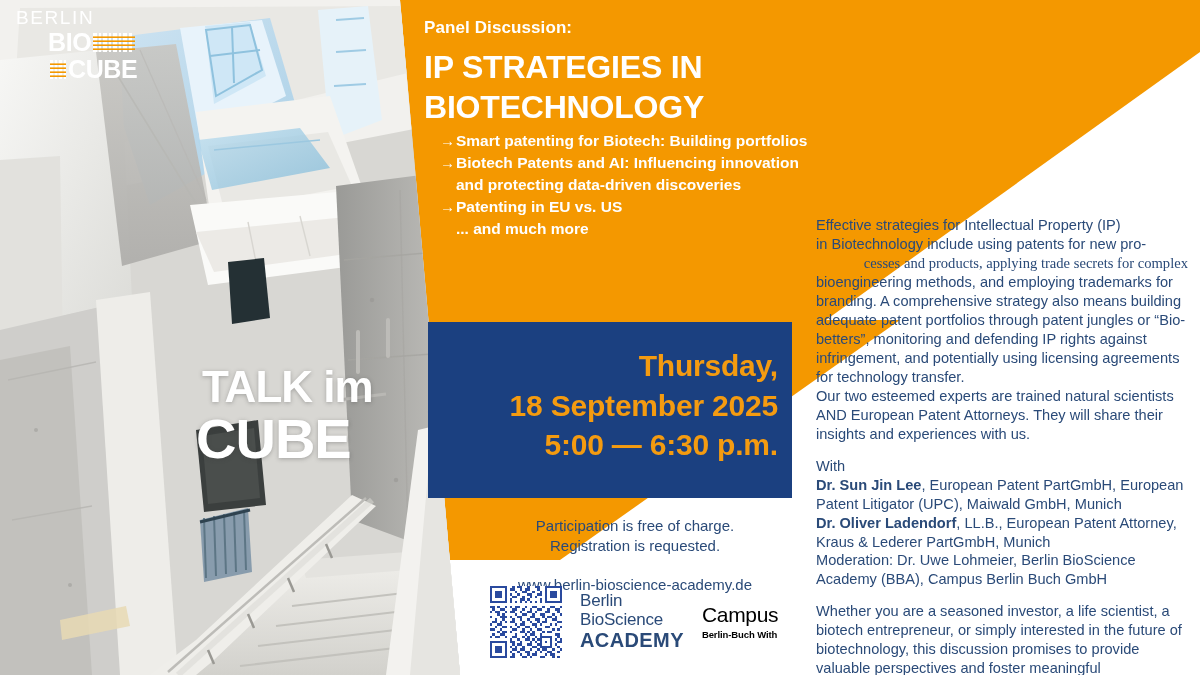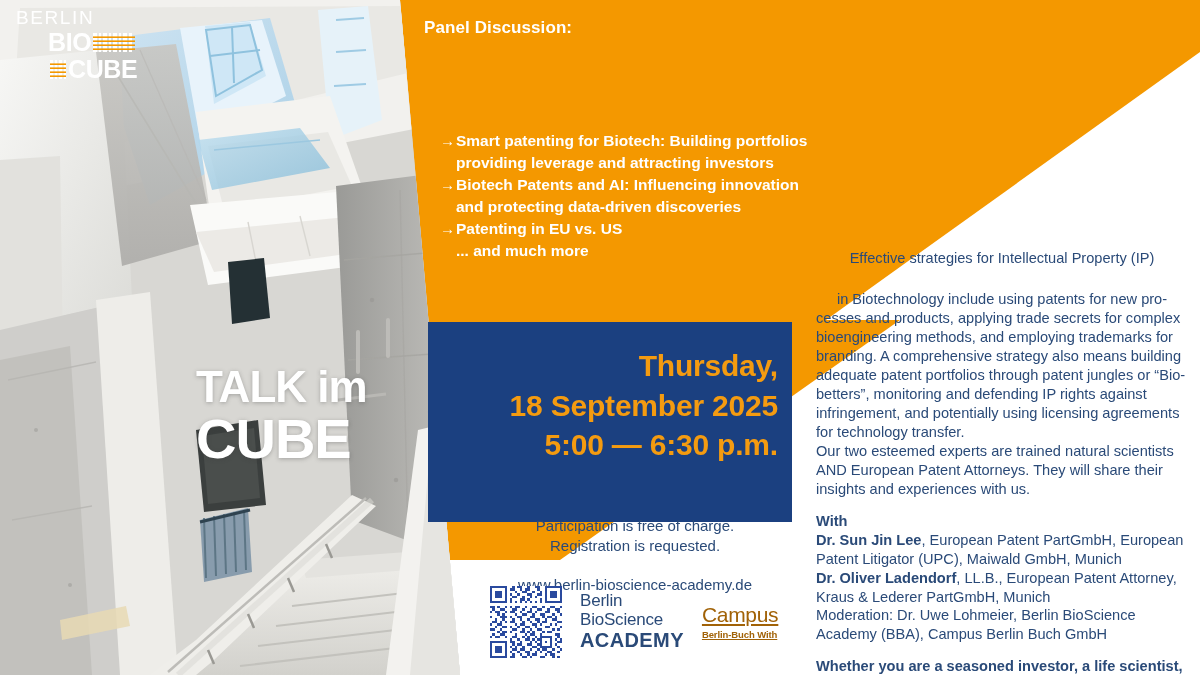--- a/index.html
+++ b/index.html
@@ -128,21 +128,21 @@
   }
   .bullet .btext { flex: 1 1 auto; }
   .bullet-plain {
     padding-left: 16px;
   }
 
   
   .date-box {
     position: absolute;
     left: 428px; top: 322px;
-    width: 364px; height: 200px;
+    width: 364px; height: 176px;
     background: #1B4080;
     z-index: 35;
     box-sizing: border-box;
     padding: 24px 14px 0 0;
     text-align: right;
   }
   .date-line {
     color: #F49B10;
     font-size: 30px;
     font-weight: 700;
@@ -154,21 +154,21 @@
   .talk-cube {
     position: absolute;
     left: 196px; top: 365px;
     z-index: 32;
     color: #ffffff;
     font-weight: 700;
     line-height: 0.98;
     letter-spacing: -1px;
     text-shadow: 0 1px 4px rgba(60,60,60,0.35);
   }
-  .talk-l1 { font-size: 44px; }
+  .talk-l1 { font-size: 44px; margin-left: 6px; }
   .talk-l2 { font-size: 56px; margin-top: 4px; }
 
   
   .reg-block {
     position: absolute;
     left: 470px; top: 516px;
     width: 330px;
     z-index: 36;
     color: #2A4A78;
     text-align: center;
@@ -192,36 +192,36 @@
   }
   .qr { width: 72px; height: 72px; display:block; }
   .bba-logo {
     color: #2A4A78;
     line-height: 1.08;
     text-align: left;
   }
   .bba-l1 { font-size: 17px; font-weight: 400; letter-spacing: -0.2px;}
   .bba-l2 { font-size: 17px; font-weight: 400; letter-spacing: -0.2px;}
   .bba-l3 { font-size: 20px; font-weight: 700; letter-spacing: 0.4px; margin-top:1px;}
-  .campus-logo { color: #a16207; line-height: 1.05; text-decoration: underline; }
+  .campus-logo { color: #000000; line-height: 1.05; }
   .campus-l1 { font-size: 21px; font-weight: 400; letter-spacing: -0.3px; }
   .campus-l2 { font-size: 9.5px; font-weight: 700; letter-spacing: -0.1px; margin-top: 3px; }
 
   
   .copy {
     position: absolute;
     left: 816px; top: 216px;
     width: 372px;
     z-index: 30;
     color: #2A4A78;
     font-size: 14.6px;
     line-height: 1.30;
   }
   .copy p { margin: 0; }
-  .copy .para-gap { margin-top: 13px; font-weight: bold; }
+  .copy .para-gap { margin-top: 13px; }
   .copy b { font-weight: 700; }
   .copy .lead-block { }
 </style>
 </head>
 <body>
 
 <div id="poster">
 
   <div class="orange-main"></div>
   <div class="orange-lower"></div>
@@ -391,28 +391,31 @@
             <rect x="0" y="15.4" width="16" height="1.6"></rect>
           </g>
         </svg>
       </span>
       <span class="logo-word">CUBE</span>
     </div>
   </div>
 
   <div class="head-wrap">
     <div class="kicker">Panel Discussion:</div>
+    <div class="headline">
+      <div>IP STRATEGIES IN</div>
+      <div>BIOTECHNOLOGY</div>
+    </div>
   </div>
 
   <div class="bullets">
     <div class="bullet">
       <span class="arrow">→</span>
       <span class="btext">
         <span>Smart patenting for Biotech: Building portfolios</span><br>
-        <span>providing leverage and attracting  investors</span>
       </span>
     </div>
     <div class="bullet">
       <span class="arrow">→</span>
       <span class="btext">
         <span>Biotech Patents and AI: Influencing innovation</span><br>
         <span>and protecting data-driven discoveries</span>
       </span>
     </div>
     <div class="bullet">
@@ -668,23 +671,23 @@
       <div class="bba-l3">ACADEMY</div>
     </span>
     <span class="campus-logo">
       <div class="campus-l1">Campus</div>
       <div class="campus-l2">Berlin-Buch With</div>
     </span>
   </div>
 
   <div class="copy">
     <p class="lead-block">
-      <span style="display:block;text-align:center;margin-top:33px;">Effective strategies for Intellectual Property (IP)</span>
-      <span style="display:block;text-align:center;margin-top:22px;">in Biotechnology include using patents for new pro-</span>
-      <span style="display:block;text-align:left;">cesses and products, applying trade secrets for complex</span>
+      <span style="display:block;">Effective strategies for Intellectual Property (IP)</span>
+      <span style="display:block;text-align:left;">in Biotechnology include using patents for new pro-</span>
+      <span style="display:block;text-align:right;font-family:Liberation Serif, serif;">cesses and products, applying trade secrets for complex</span>
       <span style="display:block;">bioengineering methods, and employing trademarks for branding. A comprehensive strategy also means building adequate patent portfolios through patent jungles or “Bio-betters”, monitoring and defending IP rights against infringement, and potentially using licensing agreements for technology transfer.</span>
     </p>
     <p>Our two esteemed experts are trained natural scientists AND European Patent Attorneys. They will share their insights and experiences with us.</p>
     <p class="para-gap">With</p>
     <p><b>Dr. Sun Jin Lee</b><span>, European Patent PartGmbH, European Patent Litigator (UPC), Maiwald GmbH, Munich</span></p>
     <p><b>Dr. Oliver Ladendorf</b><span>, LL.B., European Patent Attorney, Kraus &amp; Lederer PartGmbH, Munich</span></p>
     <p>Moderation: Dr. Uwe Lohmeier, Berlin BioScience Academy (BBA), Campus Berlin Buch GmbH</p>
     <p class="para-gap">Whether you are a seasoned investor, a life scientist, a biotech entrepreneur, or simply interested in the future of biotechnology, this discussion promises to provide valuable perspectives and foster meaningful conversations. The talk will be followed by a networking event where you can socialize over snacks and drinks.</p>
 
   </div>

